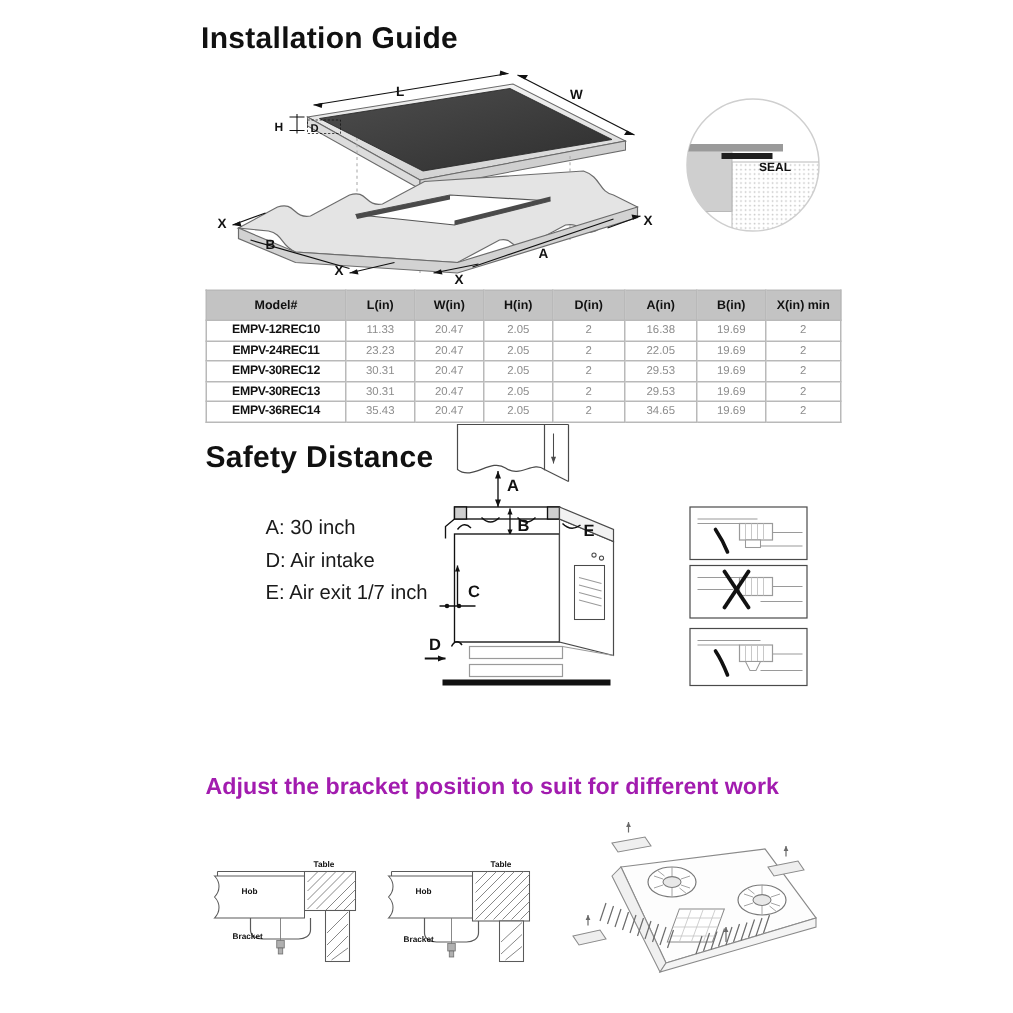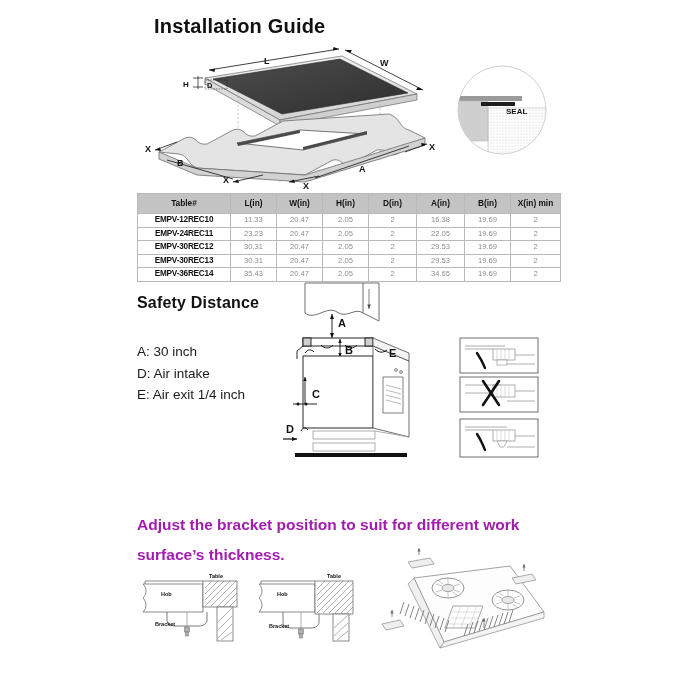--- a/index.html
+++ b/index.html
@@ -2,28 +2,28 @@
 <html><head>
 <meta charset="utf-8">
 <style>
   html,body{margin:0;padding:0;background:#ffffff;}
   body{width:675px;height:675px;position:relative;overflow:hidden;
        font-family:"Liberation Sans",sans-serif;color:#1a1a1a;}
   .page{position:absolute;inset:0;}
 
   
   .h1{position:absolute;font-size:20px;font-weight:bold;letter-spacing:.2px;color:#111;}
-  #title{left:154px;top:15px;}
-  #safety-title{left:137px;top:294px;font-size:16px;}
+  #title{left:134px;top:15px;}
+  #safety-title{left:137px;top:294px;font-size:20px;}
   .h2-block{position:absolute;left:137px;top:510px;width:430px;
             font-size:15.5px;font-weight:bold;line-height:30px;color:#a21caf;}
 
   
   .safety-list{position:absolute;left:137px;top:341px;font-size:13.5px;line-height:21.5px;color:#1a1a1a;}
-  .safety-list div{white-space:nowrap;}
+  .safety-list div{white-space:nowrap;margin-left:40px;}
 
   
   table{position:absolute;left:137px;top:193px;border-collapse:collapse;
         font-size:7.6px;font-family:"Liberation Sans",sans-serif;}
   th,td{border:1px solid #b9b9b9;text-align:center;padding:0;height:12.6px;line-height:12.6px;}
   thead th{background:#c3c3c3;color:#111;font-size:8.3px;font-weight:bold;height:19px;line-height:19px;}
   td.model{font-weight:bold;color:#111;font-size:8.2px;letter-spacing:-.2px;}
   td.num{color:#8d8d8d;}
   col.c0{width:93px}col.c1{width:46px}col.c2{width:46px}col.c3{width:46px}
   col.c4{width:48px}col.c5{width:48px}col.c6{width:46px}col.c7{width:50px}
@@ -141,21 +141,21 @@
         <col class="c1">
         <col class="c2">
         <col class="c3">
       <col class="c4">
         <col class="c5">
         <col class="c6">
         <col class="c7">
     </colgroup>
     <thead>
       <tr>
-        <th>Table#</th>
+        <th>Model#</th>
         <th>L(in)</th>
         <th>W(in)</th>
         <th>H(in)</th>
         <th>D(in)</th>
         <th>A(in)</th>
         <th>B(in)</th>
         <th>X(in) min</th>
       </tr>
     </thead>
     <tbody>
@@ -210,21 +210,21 @@
         <td class="num">2</td>
       </tr>
     </tbody>
   </table>
 
   <div class="h1" id="safety-title">Safety Distance</div>
 
   <div class="safety-list">
     <div>A: 30 inch</div>
     <div>D: Air intake</div>
-    <div>E: Air exit 1/4 inch</div>
+    <div>E: Air exit 1/7 inch</div>
   </div>
 
   <svg class="fig" style="left:283px;top:281px;" width="175" height="190" viewBox="0 0 175 190">
 
     <path d="M22,2 L22,32 C32,40 44,24 54,31 C64,38 72,26 80,32 L80,2 Z" fill="#fff" stroke="#4a4a4a" stroke-width="0.8"></path>
     <line x1="80" y1="2" x2="96" y2="2" stroke="#4a4a4a" stroke-width="0.8"></line>
     <line x1="96" y1="2" x2="96" y2="40" stroke="#4a4a4a" stroke-width="0.8"></line>
     <line x1="80" y1="32" x2="96" y2="40" stroke="#4a4a4a" stroke-width="0.8"></line>
     <line x1="86" y1="8" x2="86" y2="28" stroke="#4a4a4a" stroke-width="0.7"></line>
     <polygon points="86,28 84.3,23.5 87.7,23.5" fill="#4a4a4a"></polygon>
@@ -336,21 +336,20 @@
       </g>
       <polygon points="38,104 48,104 45,110 41,110" fill="#fff" stroke="#9a9a9a" stroke-width="0.7"></polygon>
       <line x1="56" y1="99" x2="76" y2="99" stroke="#9a9a9a" stroke-width="0.8"></line>
       <line x1="48" y1="110" x2="76" y2="110" stroke="#9a9a9a" stroke-width="0.8"></line>
       <path d="M18,97 C22,103 24,108 26,113" fill="none" stroke="#111" stroke-width="2.4" stroke-linecap="round"></path>
     </g>
   </svg>
 
   <div class="h2-block">
     <div>Adjust the bracket position to suit for different work</div>
-    <div>surface’s thickness.</div>
   </div>
 
   <svg class="fig" style="left:137px;top:570px;" width="112" height="78" viewBox="0 0 112 78">
 
     <path d="M6,14 C10,18 10,24 6,28 C10,32 10,38 6,42 L66,42 L66,14 Z" fill="#fff" stroke="#5a5a5a" stroke-width="0.7"></path>
     <line x1="8" y1="11" x2="66" y2="11" stroke="#5a5a5a" stroke-width="0.7"></line>
     <line x1="8" y1="11" x2="8" y2="14" stroke="#5a5a5a" stroke-width="0.7"></line>
     <text class="lbl" x="24" y="26" font-size="5.5" font-weight="normal" fill="#555">Hob</text>
 
     <rect x="66" y="11" width="34" height="26" fill="#fff" stroke="#5a5a5a" stroke-width="0.7"></rect>

